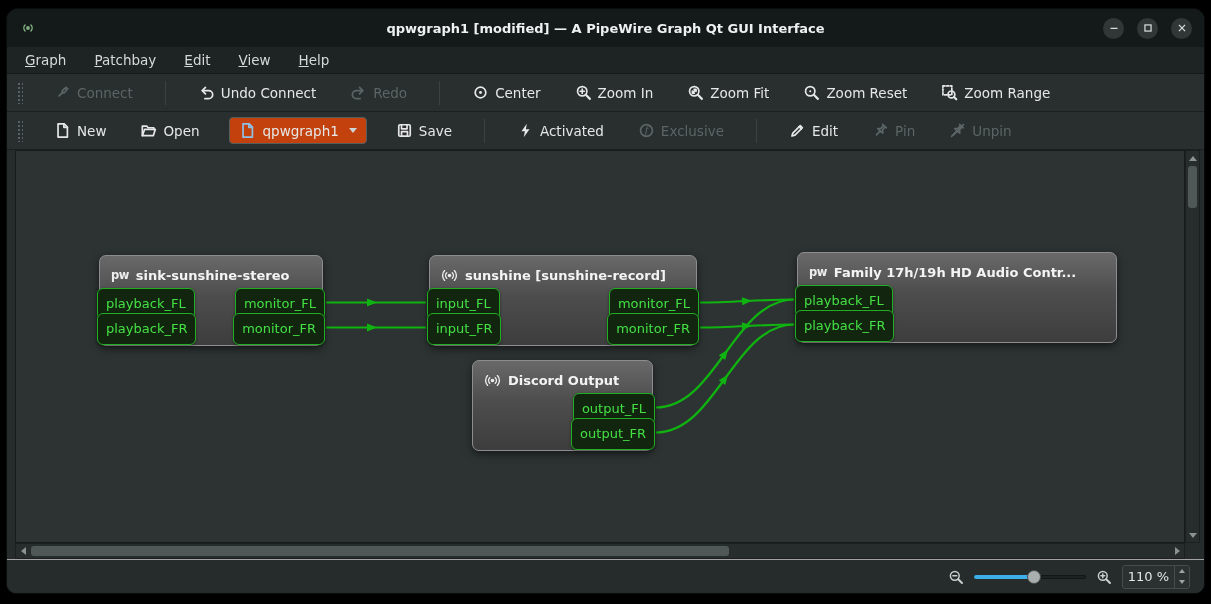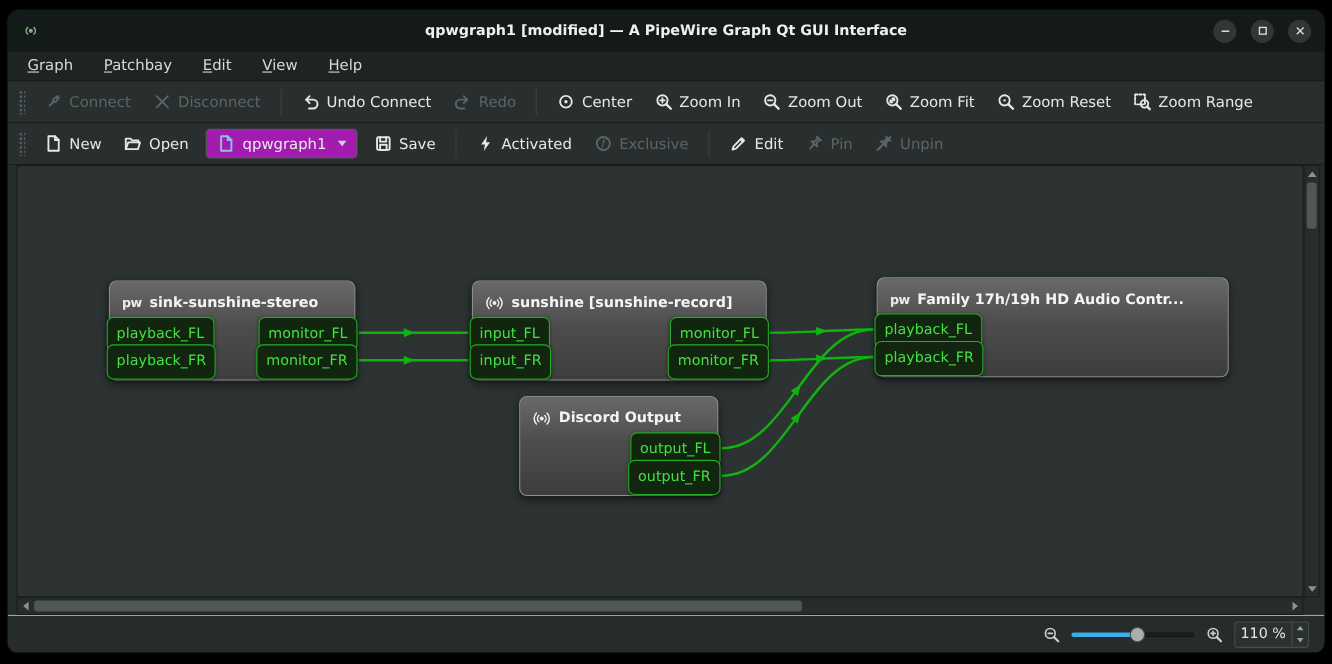--- a/index.html
+++ b/index.html
@@ -36,42 +36,42 @@
   .menubar {
     height:27px; flex:none; background:#1e2323; border-bottom:1px solid #151919;
     display:flex; align-items:center; padding:0 10px; gap:12px;
     font-size:13.5px; color:#d5d9d9;
   }
   .menu-item { display:inline-block; padding:3px 8px; border-radius:3px; }
   .menu-item::first-letter { text-decoration:underline; }
   
   .toolbar {
     height:38px; flex:none; background:#292e2e; border-bottom:1px solid #1b1f1f;
-    display:flex; align-items:center; padding:0 6px; gap:2px;
+    display:flex; align-items:center; padding:0 6px; gap:16px;
     font-size:13.5px; color:#e6e8e8;
   }
   .tb-handle {
     width:6px; height:22px; margin:0 6px 0 4px;
     background-image:radial-gradient(circle,#5a6363 1px,transparent 1.3px);
     background-size:4px 4px;
   }
   .tb-sep { width:1px; height:24px; background:#3b4242; margin:0 7px; }
   .tb-btn {
     display:flex; align-items:center; gap:6px; padding:5px 9px; border-radius:4px;
     white-space:nowrap;
   }
   .tb-btn.disabled { color:#5c6565; }
   .ic {
     width:17px; height:17px; flex:none;
     stroke:currentColor; fill:none; stroke-width:1.6;
     stroke-linecap:round; stroke-linejoin:round;
   }
   .tb-combo {
     display:flex; align-items:center; gap:7px; padding:4px 9px;
-    border:1px solid #565d5d; border-radius:4px; background:#a21caf; margin:0 4px;
+    border:1px solid #565d5d; border-radius:4px; background:#c2410c; margin:0 4px;
   }
   .chev { width:0; height:0; border-left:4px solid transparent; border-right:4px solid transparent;
           border-top:5px solid #cfd4d4; margin-left:3px; }
   
   .canvas-row { flex:1; min-height:0; display:flex; padding:0 4px 0 8px; background:#262b2b; }
   .canvas { flex:1; position:relative; background:#2d3333; border:1px solid #171b1b; overflow:hidden; }
   .edges { position:absolute; left:0; top:0; width:100%; height:100%; }
   .node {
     position:absolute; border-radius:7px;
     background:linear-gradient(180deg,#696969 0%,#4d4d4d 45%,#3d3d3d 100%);
@@ -173,26 +173,20 @@
         <g transform="rotate(45 8 8)">
             <rect x="6.7" y="3.4" width="2.6" height="4.4" rx="1"></rect>
             <line x1="8" y1="7.8" x2="8" y2="12.6"></line>
             <line x1="7.1" y1="3.4" x2="7.1" y2="1.9"></line>
             <line x1="8.9" y1="3.4" x2="8.9" y2="1.9"></line>
           </g>
       </svg>
       <span>Connect</span>
     </div>
 
-    <div class="tb-btn disabled">
-      <svg class="ic" viewBox="0 0 16 16">
-          <path d="M3.2 3.2 L12.8 12.8 M12.8 3.2 L3.2 12.8"></path>
-        </svg>
-      <span>Disconnect</span>
-    </div>
 
     <div class="tb-sep"></div>
 
     <div class="tb-btn">
       <svg class="ic" viewBox="0 0 16 16">
           <path d="M4.2 6.2 H10 a3.8 3.8 0 0 1 0 7.6 H6.5"></path>
           <path d="M7 3.2 L4 6.2 L7 9.2"></path>
         </svg>
       <span>Undo Connect</span>
     </div>
@@ -217,28 +211,20 @@
 
     <div class="tb-btn">
       <svg class="ic" viewBox="0 0 16 16">
           <circle cx="6.8" cy="6.8" r="4.4"></circle>
           <line x1="10.2" y1="10.2" x2="14" y2="14" stroke-width="2"></line>
           <path d="M4.9 6.8 h3.8 M6.8 4.9 v3.8"></path>
         </svg>
       <span>Zoom In</span>
     </div>
 
-    <div class="tb-btn">
-      <svg class="ic" viewBox="0 0 16 16">
-          <circle cx="6.8" cy="6.8" r="4.4"></circle>
-          <line x1="10.2" y1="10.2" x2="14" y2="14" stroke-width="2"></line>
-          <path d="M4.9 6.8 h3.8"></path>
-        </svg>
-      <span>Zoom Out</span>
-    </div>
 
     <div class="tb-btn">
       <svg class="ic" viewBox="0 0 16 16">
           <circle cx="6.8" cy="6.8" r="4.4"></circle>
           <line x1="10.2" y1="10.2" x2="14" y2="14" stroke-width="2"></line>
           <path d="M5.1 8.5 L8.5 5.1 M5.1 6.7 v1.8 h1.8 M8.5 6.9 V5.1 H6.7"></path>
         </svg>
       <span>Zoom Fit</span>
     </div>
 

